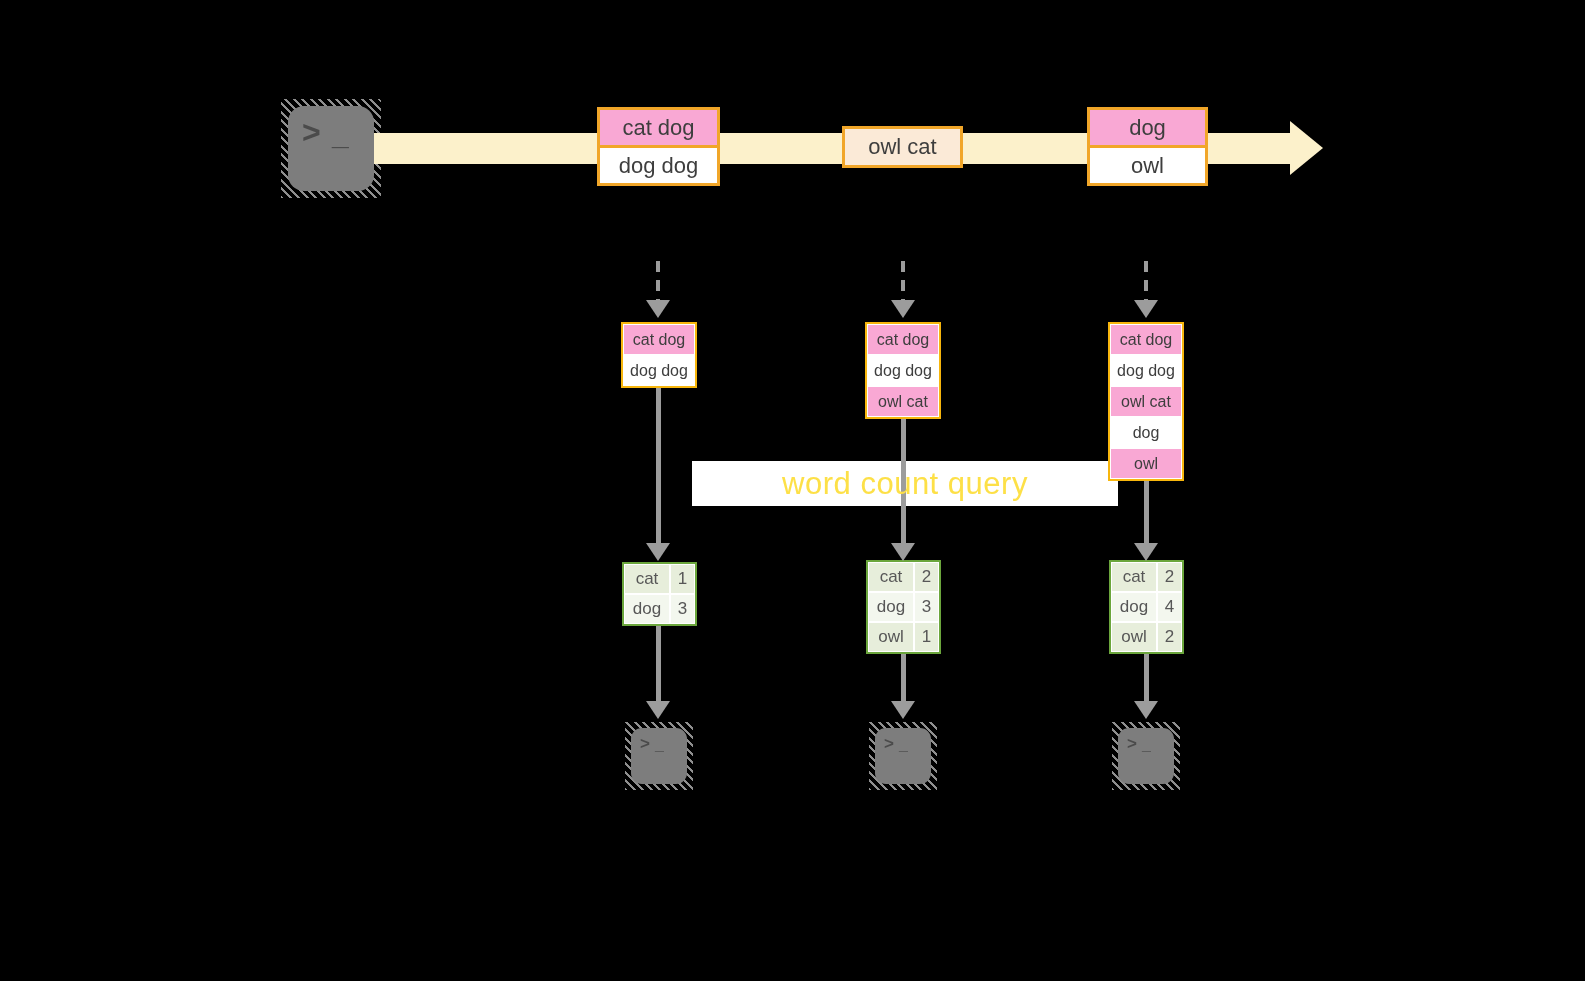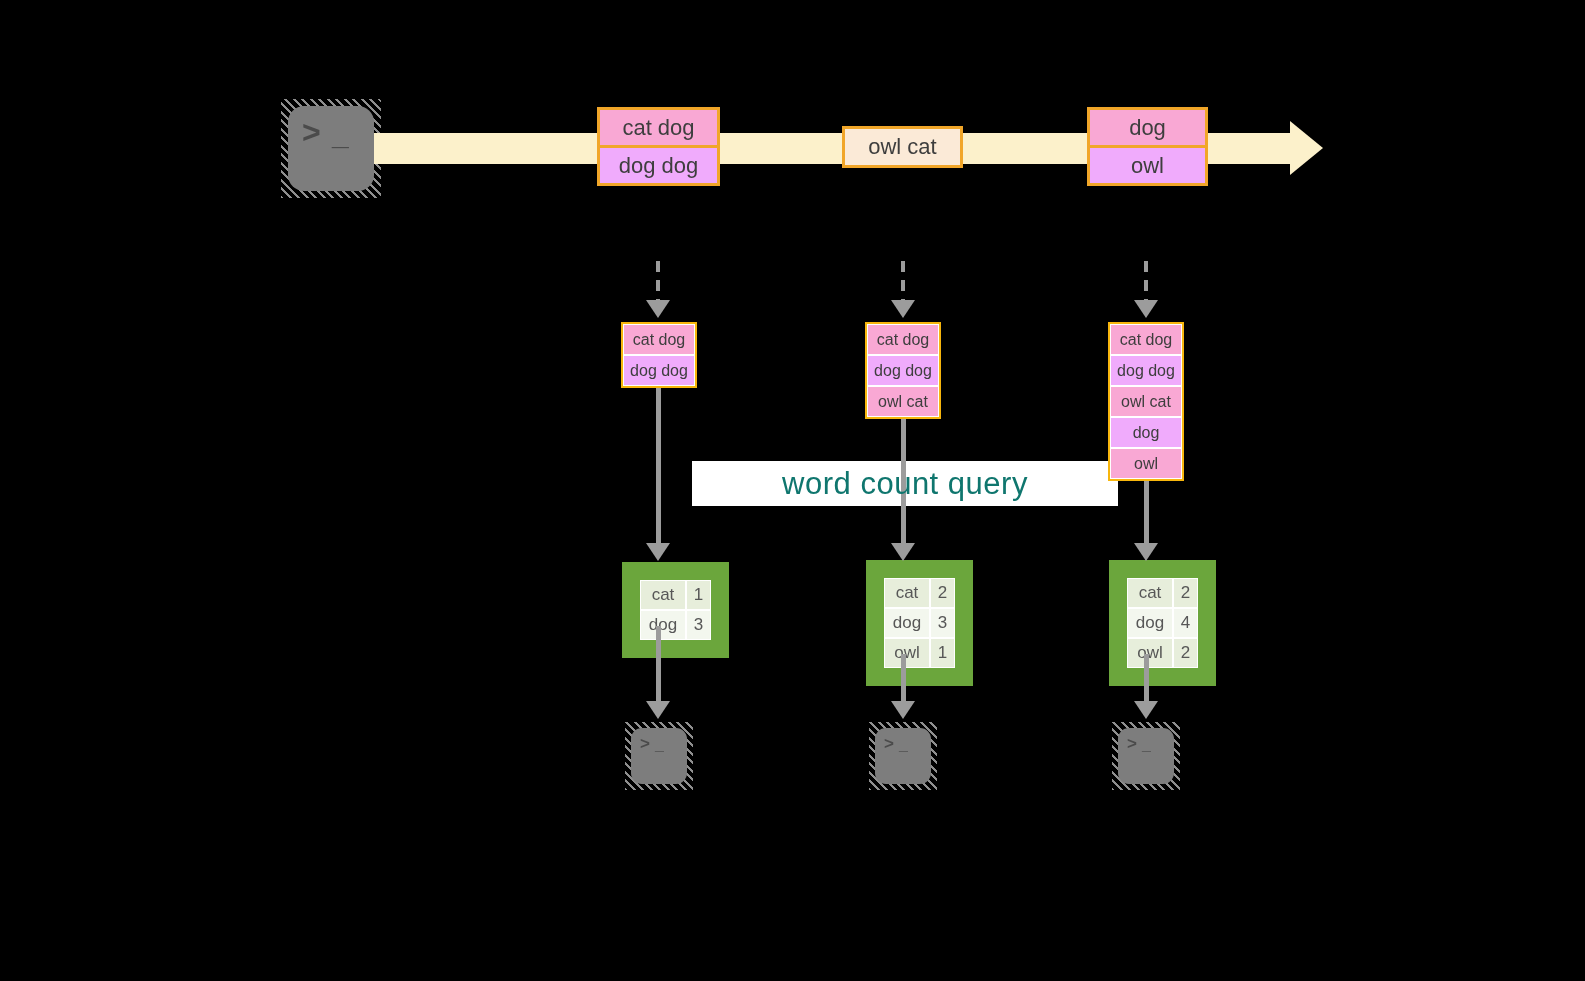--- a/index.html
+++ b/index.html
@@ -35,42 +35,42 @@
   
   .stack{
     position:absolute;display:grid;gap:2px;padding:3px;background:#f7b60d;
     box-sizing:border-box;z-index:2;
   }
   .stack .cell{
     height:29px;display:flex;align-items:center;justify-content:center;
     font-size:16px;color:#3e3e3e;box-shadow:0 0 0 1px #ffffff;
   }
   .fill-peach{background:#f9a8d4;}
-  .fill-cream{background:#f0abfc;}
+  .fill-cream{background:#ffffff;}
   .fill-peach-lt{background:#fbead7;}
   
   .dash-shaft{
     position:absolute;width:4px;
     background:repeating-linear-gradient(180deg,#9c9c9c 0 11px,rgba(0,0,0,0) 11px 19px);
   }
   .solid-shaft{position:absolute;width:5px;background:#9c9c9c;z-index:3;}
   .head-down{
     position:absolute;width:0;height:0;z-index:3;
     border-left:12px solid transparent;border-right:12px solid transparent;
     border-top:18px solid #9c9c9c;
   }
   
   .wcq-box{position:absolute;background:#ffffff;z-index:1;}
   .wcq-text{
     position:absolute;z-index:5;display:flex;align-items:center;justify-content:center;
-    font-size:31px;color:#0f766e;letter-spacing:.5px;
+    font-size:31px;color:#fde047;letter-spacing:.5px;
   }
   
   .ctable{
-    position:absolute;display:grid;grid-template-columns:44px 23px;gap:2px;padding:19px;
+    position:absolute;display:grid;grid-template-columns:44px 23px;gap:2px;padding:3px;
     background:#6ba63c;box-sizing:border-box;z-index:2;
   }
   .ctable .cell{
     height:28px;display:flex;align-items:center;justify-content:center;
     font-size:17px;color:#575757;box-shadow:0 0 0 1px #ffffff;
   }
   .fill-green{background:#e7eedb;}
   .fill-green-lt{background:#f3f7ee;}
 </style>
 </head>

